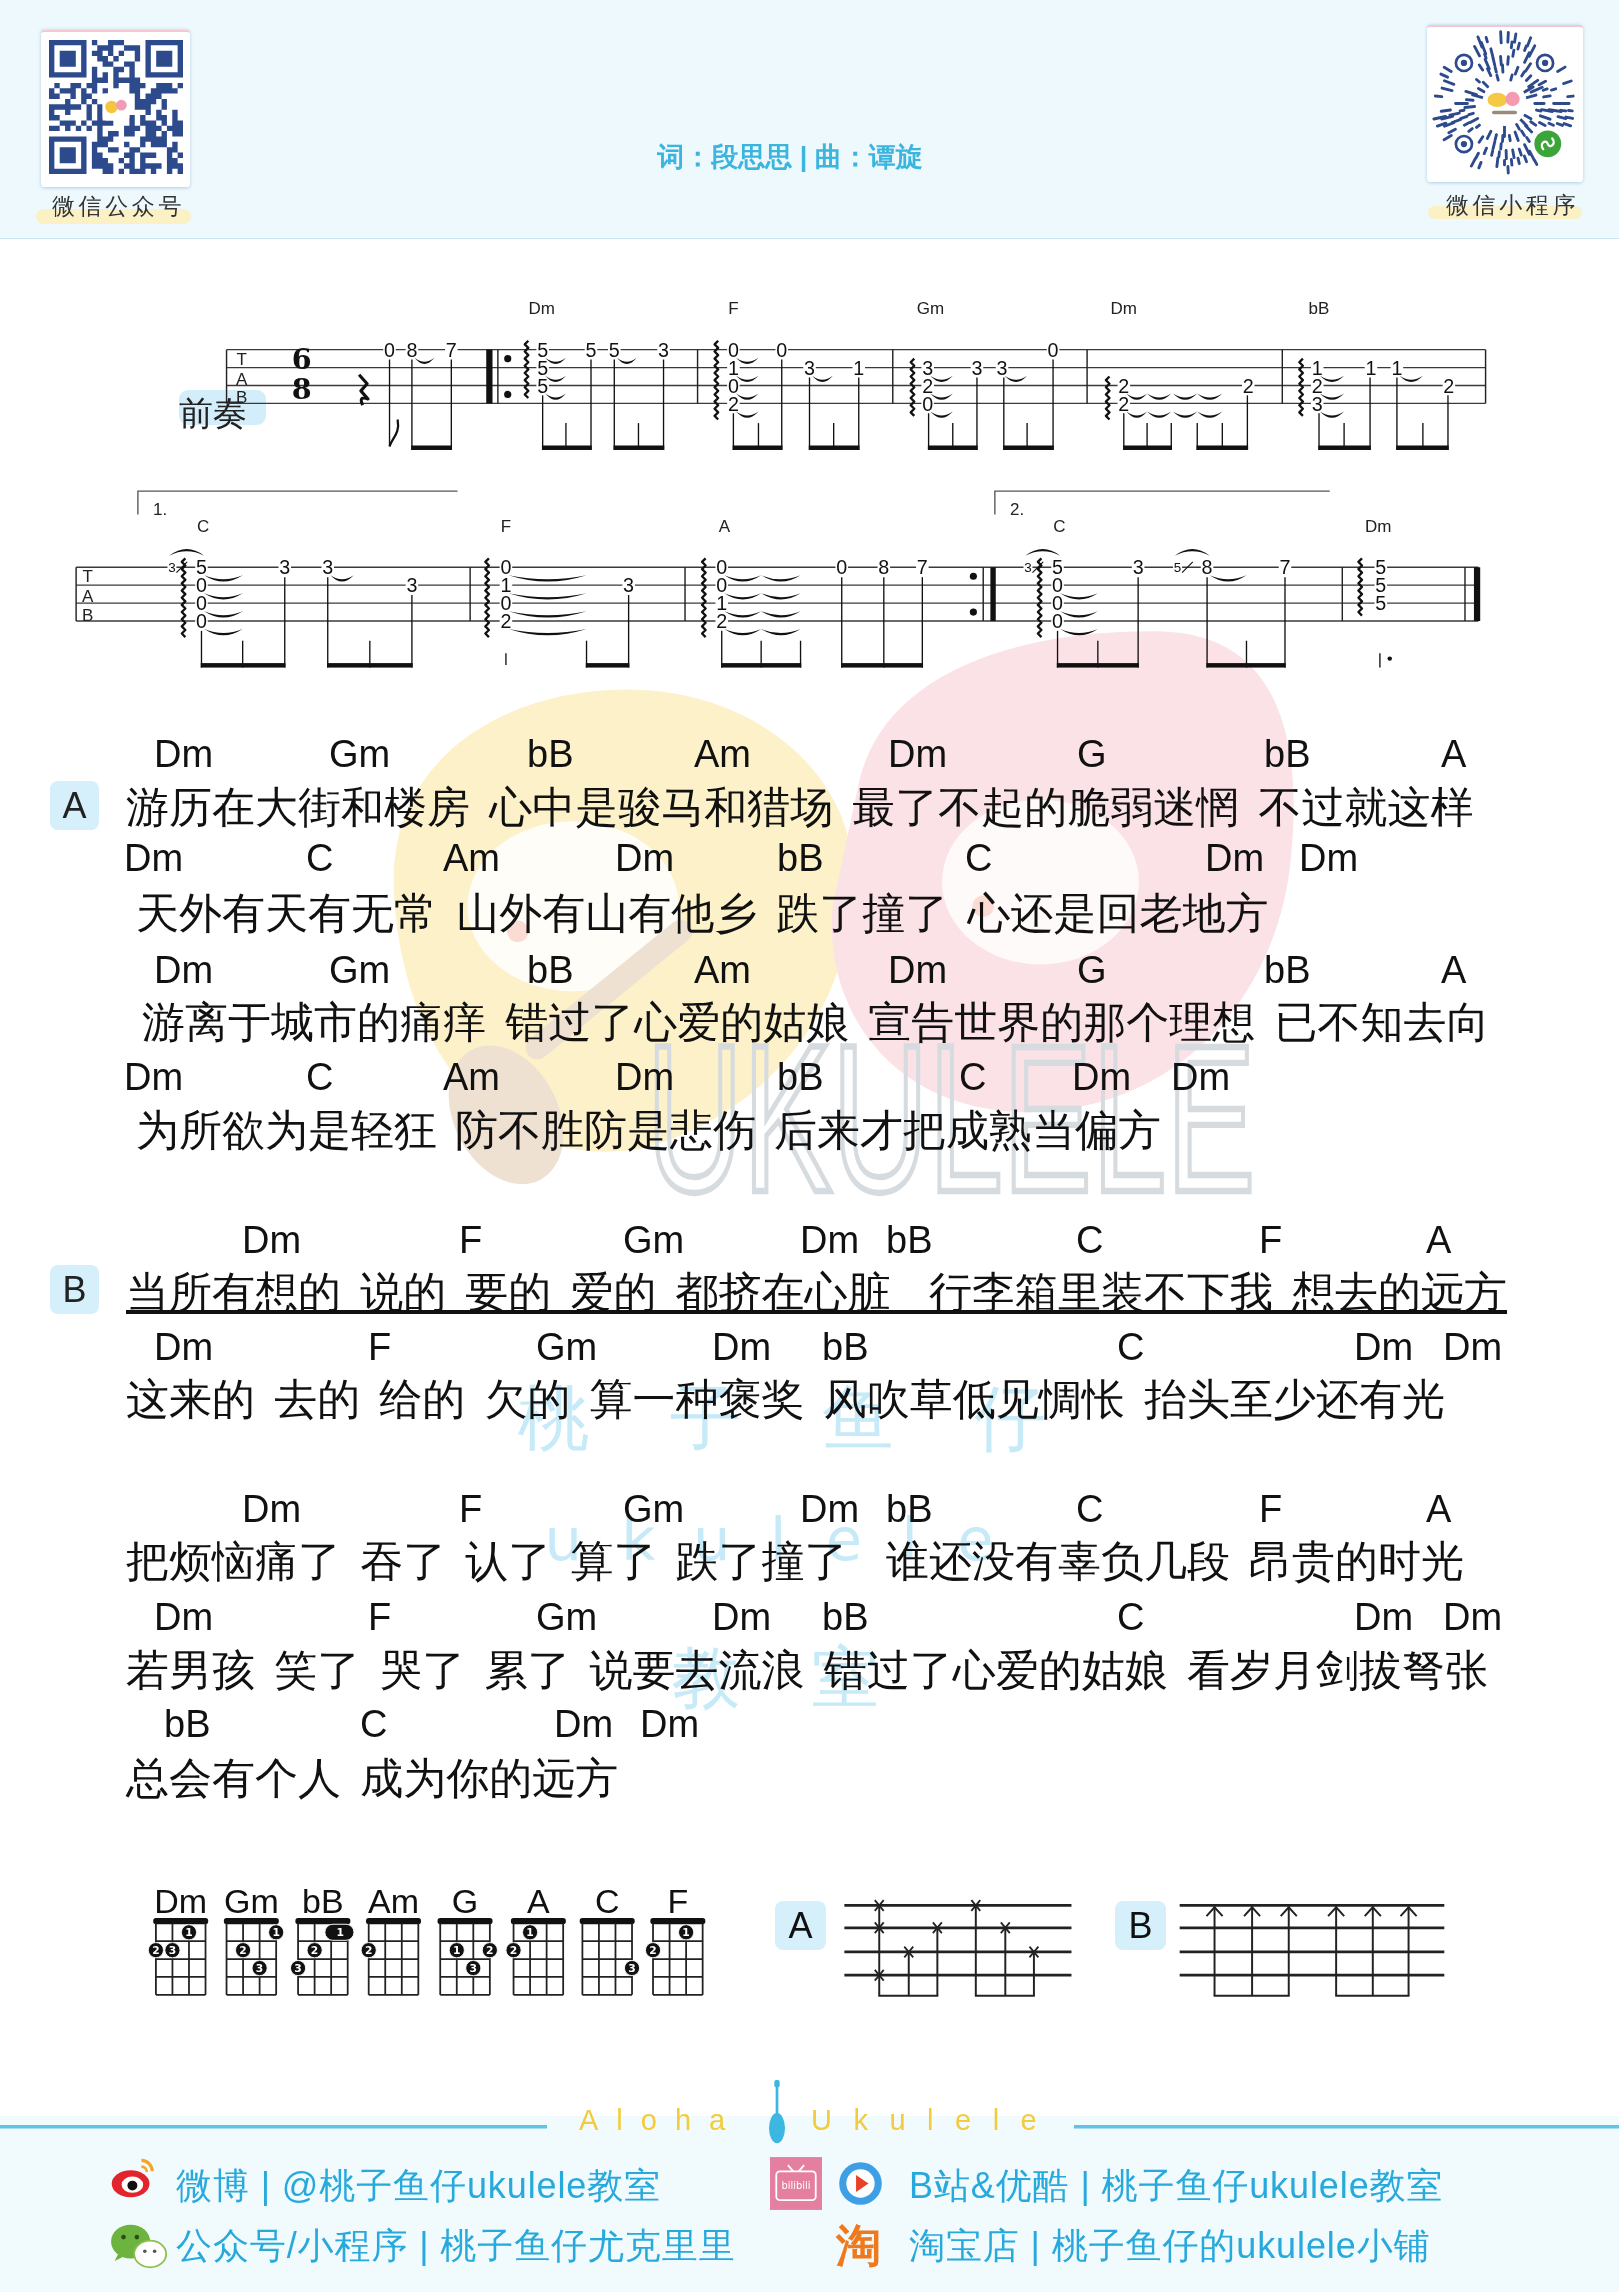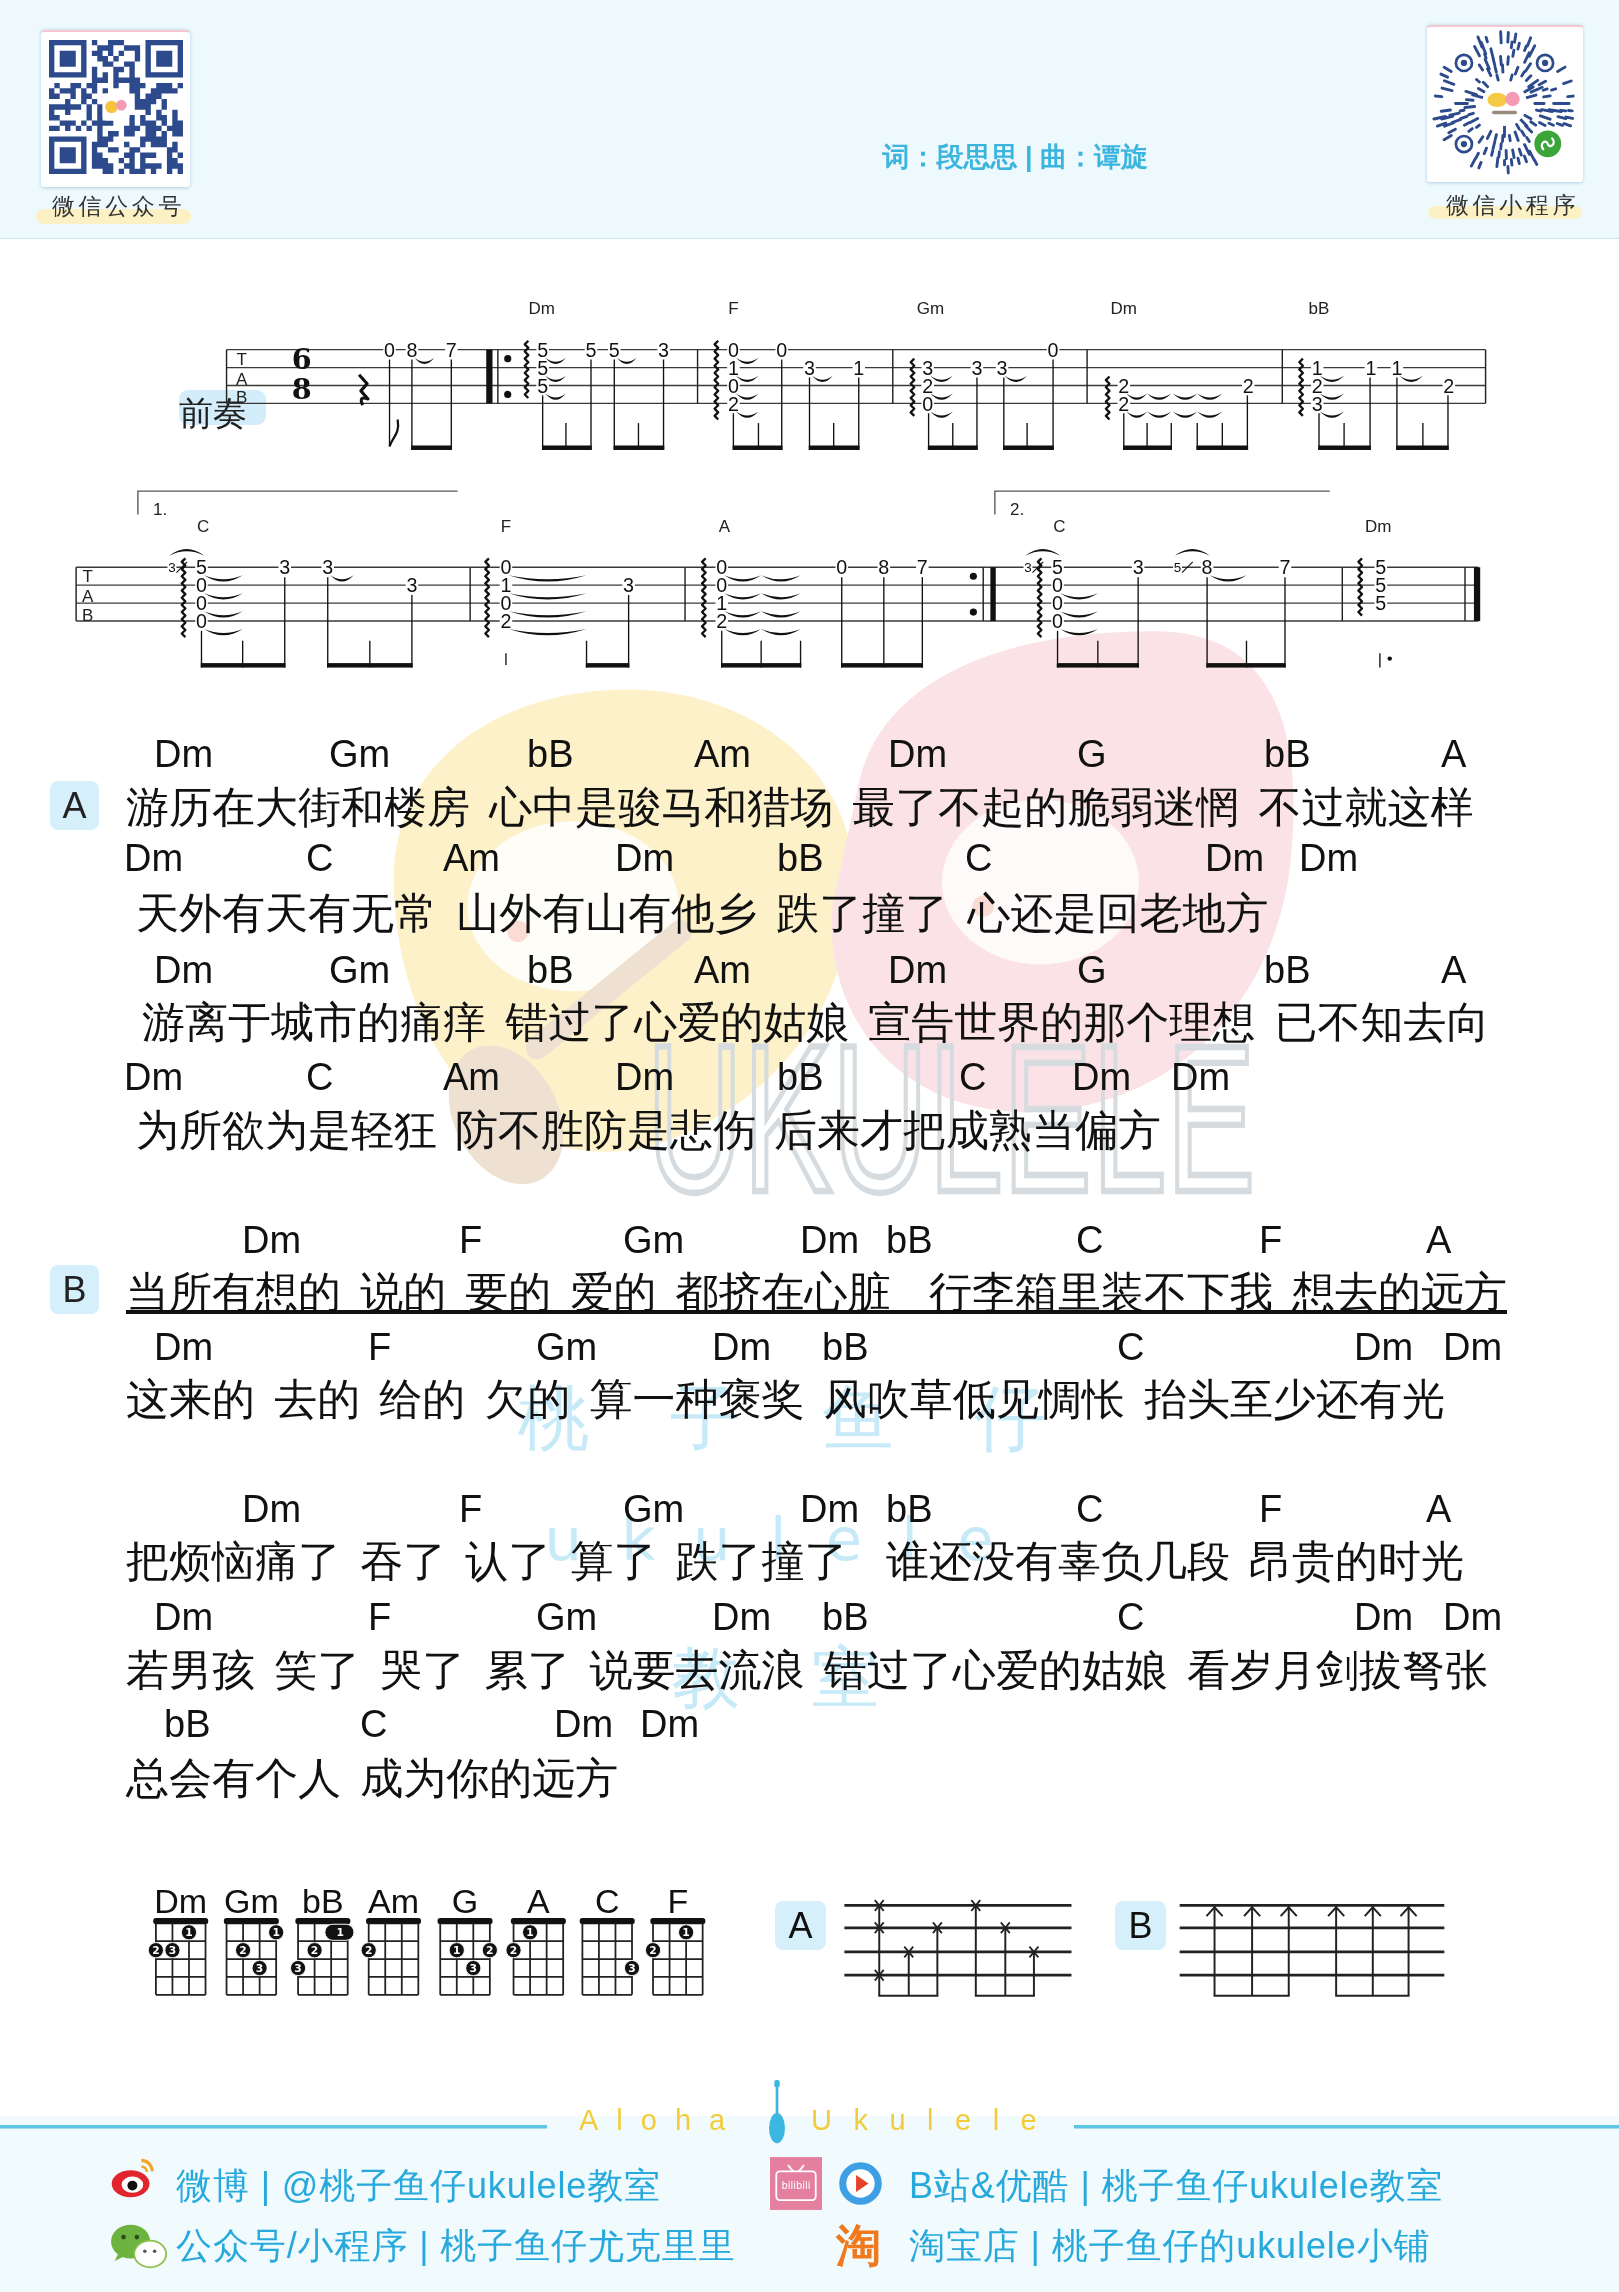--- a/index.html
+++ b/index.html
@@ -4,21 +4,21 @@
 <style>
 *{box-sizing:border-box}
 html,body{margin:0;padding:0;background:#fff}
 body{width:1619px;height:2293px;position:relative;overflow:hidden;font-family:"Liberation Sans","DejaVu Sans",sans-serif;color:#111}
 #header{position:absolute;left:0;top:0;width:1619px;height:239px;background:#eef9fd;border-bottom:1.8px solid #c9e6f1}
 .qr-card{position:absolute;background:#fff;border-radius:3.6px;box-shadow:0 0.9px 3.6px rgba(100,160,195,.45);border-top:2.7px solid #f5c8d1}
 .qr-svg{position:absolute}
 .qr-hl{position:absolute;background:#fcf1c4;border-radius:8px}
 .qr-label{position:absolute;width:143px;text-align:right;font-size:23px;line-height:27px;letter-spacing:3.6px;color:#333;white-space:nowrap}
 #title{position:absolute;left:253px;top:36px;width:1075px;margin:0;text-align:center;font-size:79px;line-height:93px;font-weight:normal;color:#29b4e2;letter-spacing:10.7px;white-space:nowrap}
-#credits{position:absolute;left:432px;top:142px;width:716px;text-align:right;font-size:27px;line-height:30px;color:#3cb5de;font-weight:bold;white-space:pre}
+#credits{position:absolute;left:432px;top:142px;width:716px;text-align:center;font-size:27px;line-height:30px;color:#3cb5de;font-weight:bold;white-space:pre}
 #info{position:absolute;left:306px;top:187px;width:985px;text-align:center;font-size:29.6px;line-height:34px;color:#3cb5de;font-weight:bold;white-space:pre}
 #watermark{position:absolute;left:0;top:609px}
 #tab-svg{position:absolute;left:0;top:269px}
 #diagrams-svg{position:absolute;left:0;top:1867px}
 #intro-label{position:absolute;left:179px;top:390px;width:87px;height:35px;background:#d3eefa;border-radius:9px;font-size:34px;line-height:47px;text-align:left;color:#222}
 #lyrics{position:absolute;left:0;top:0;width:0;height:0}
 .sec-badge{position:absolute;left:50px;width:49px;height:49px;background:#d5effb;border-radius:8px;font-size:36px;line-height:49px;text-align:center;color:#222}
 .lchord{position:absolute;font-size:38px;line-height:38px;white-space:nowrap;color:#111}
 .lline{position:absolute;font-size:43px;line-height:43px;white-space:pre;word-spacing:7.2px;color:#111}
 .pat-badge{position:absolute;top:1901px;width:51px;height:49px;background:#d5effb;border-radius:8px;font-size:36px;line-height:49px;text-align:center;color:#111}

